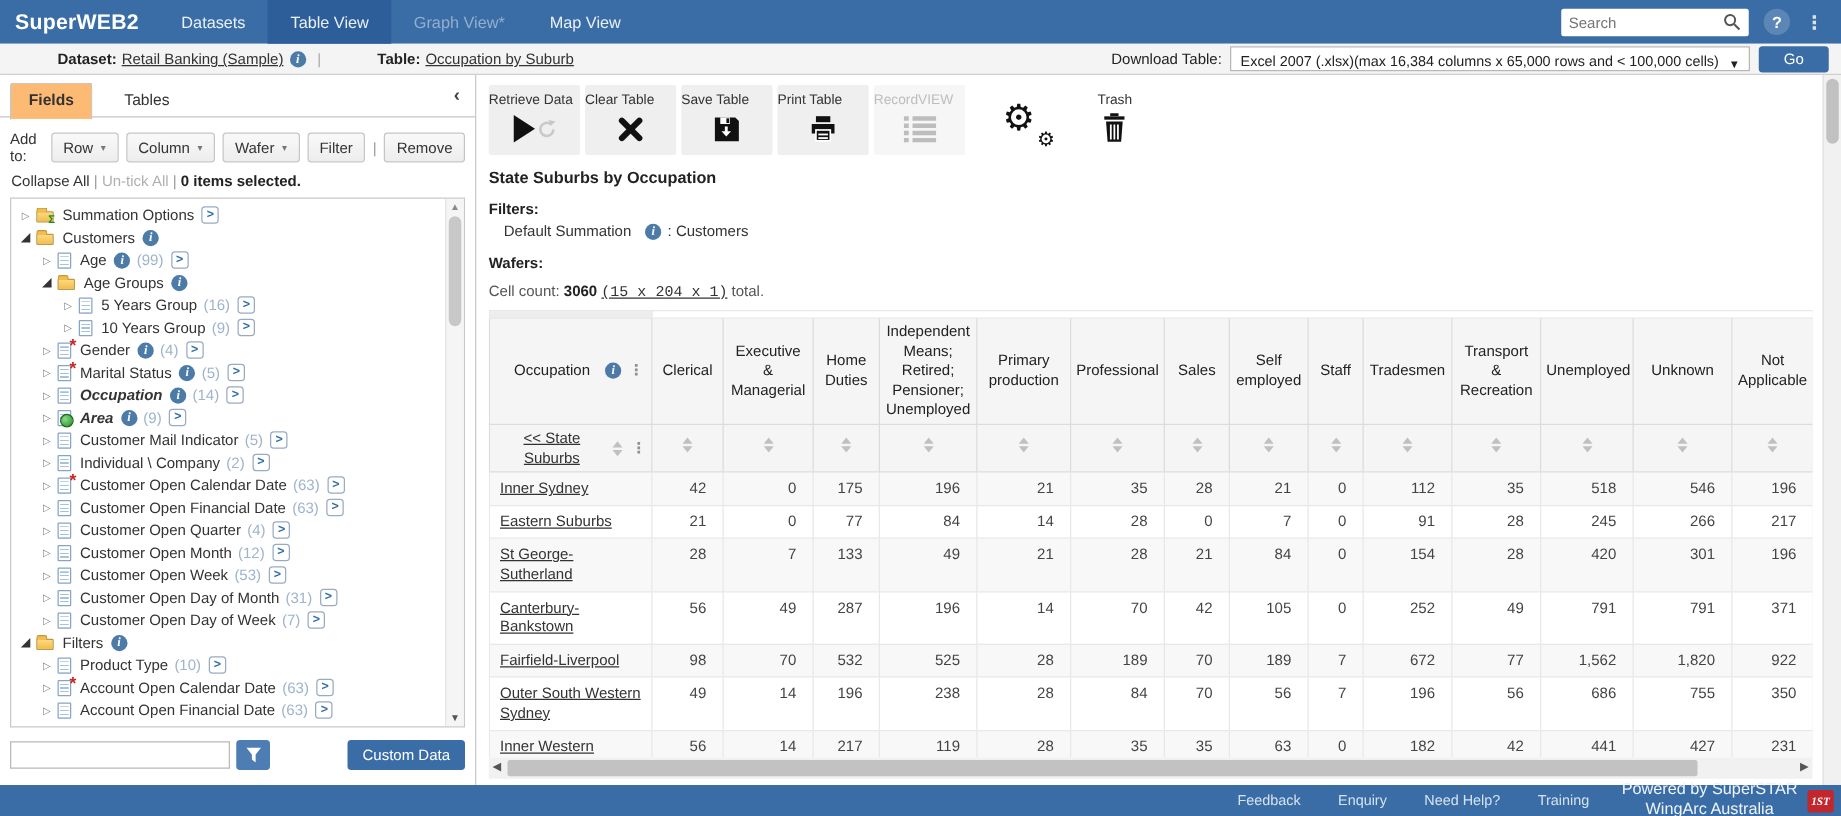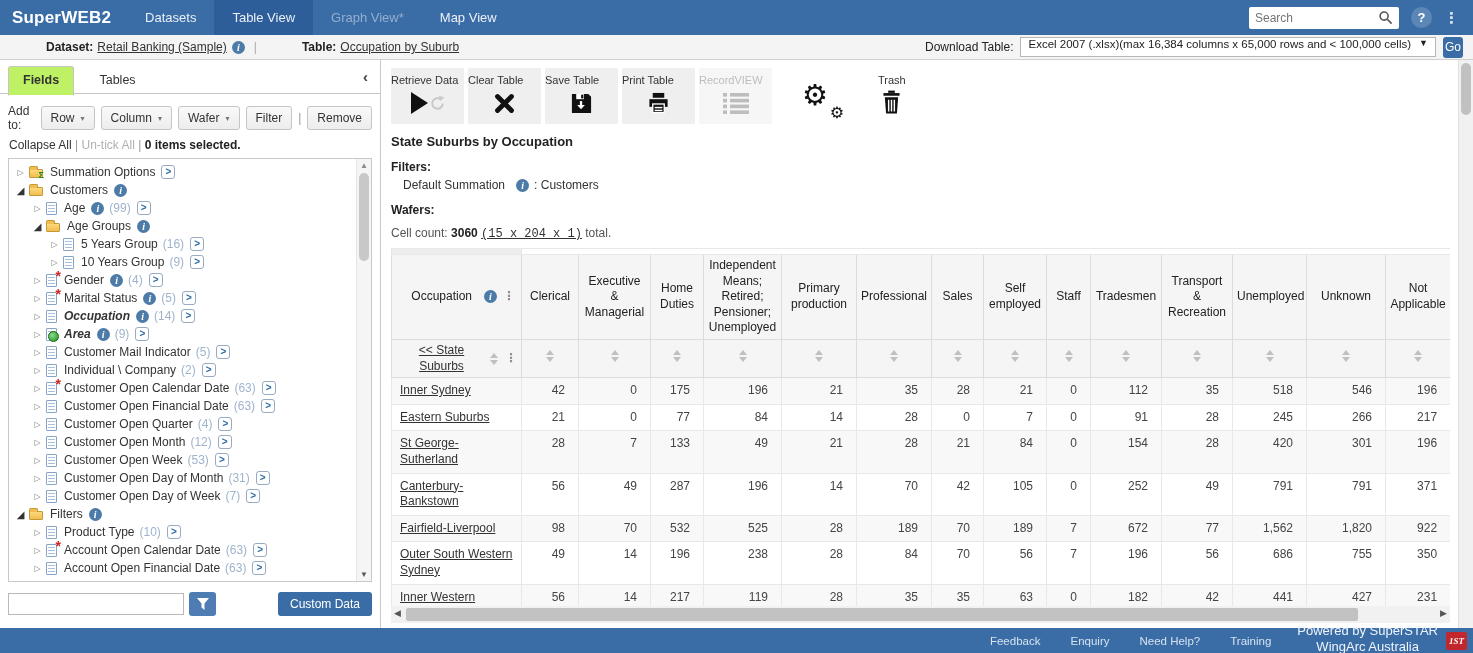--- a/index.html
+++ b/index.html
@@ -17,33 +17,33 @@
   .searchbox input { border:none; outline:none; flex:1; font-size:12px; color:#444; font-family:inherit; min-width:0; }
   .help-circle { width:21px; height:21px; border-radius:50%; background:#5b86b6; color:#fff; text-align:center; line-height:21px; font-weight:bold; font-size:13px; }
   .vmenu { color:#d9e4f0; font-size:15px; font-weight:bold; }
 
   
   .datasetbar { height:25px; background:#f4f4f4; border-bottom:1px solid #cfcfcf; display:flex; align-items:center; padding:0 10px; color:#222; }
   .datasetbar b { margin-right:4px;padding-left:36px; }
   .dlink { color:#333; text-decoration:underline; }
   .bar-sep { color:#aaa; margin:0 9px; }
   .dbar-right { margin-left:auto; display:flex; align-items:center; gap:7px; }
-  .dl-select { height:20px; border:1px solid #b7b7b7; background:#fff; display:flex; align-items:flex-start; padding:0 7px; font-size:11.5px; gap:8px; color:#222; }
+  .dl-select { height:20px; border:1px solid #b7b7b7; background:#fff; display:flex; align-items:flex-end; padding:0 7px; font-size:11.5px; gap:8px; color:#222; }
   .dl-caret { font-size:9px; color:#222; }
-  .go-btn { background:#3a6da6; color:#fff; height:21px; padding:0 2px; border-radius:3px; font-size:12px; line-height:21px; }
+  .go-btn { background:#3a6da6; color:#fff; height:21px; padding:0 20px; border-radius:3px; font-size:12px; line-height:21px; }
 
   
   .content { display:flex; height:568px; }
   .sidebar { width:381px; border-right:1px solid #c9c9c9; position:relative; background:#fff; flex:none; }
   .main { flex:1; position:relative; overflow:hidden; }
 
   
   .tabs { position:absolute; top:0; left:0; right:0; height:34px; border-bottom:1px solid #c5c5c5; }
   .tab { position:relative; top:6px; margin-left:8px; display:inline-block; padding:6px 14px 8px; font-size:12.5px; color:#333; }
-  .tab.active { background:#bef264; border:1px solid #c5c5c5; border-bottom:1px solid #fff; border-radius:3px 3px 0 0; font-weight:bold; }
+  .tab.active { background:#fdba74; border:1px solid #c5c5c5; border-bottom:1px solid #fff; border-radius:3px 3px 0 0; font-weight:bold; }
   .collapse-chev { position:absolute; right:12px; top:8px; font-size:15px; font-weight:bold; color:#444; }
   .addto { position:absolute; top:44px; left:8px; right:8px; display:flex; align-items:center; gap:6px; }
   .sbtn { background:linear-gradient(#f9f9f9,#ededed); border:1px solid #c5c5c5; border-radius:3px; padding:4px 9px; font-size:12px; color:#333; display:flex; align-items:center; gap:6px; }
   .sbtn .caret { font-size:8px; color:#777; }
   .pipe { color:#999; }
   .selline { position:absolute; top:78px; left:9px; font-size:12px; }
   .selline .dim { color:#b0b0b0; }
   .selline b { color:#222; }
 
   .tree-box { position:absolute; top:98px; left:8px; right:8px; height:424px; border:1px solid #c9c9c9; overflow:hidden; background:#fff; }

